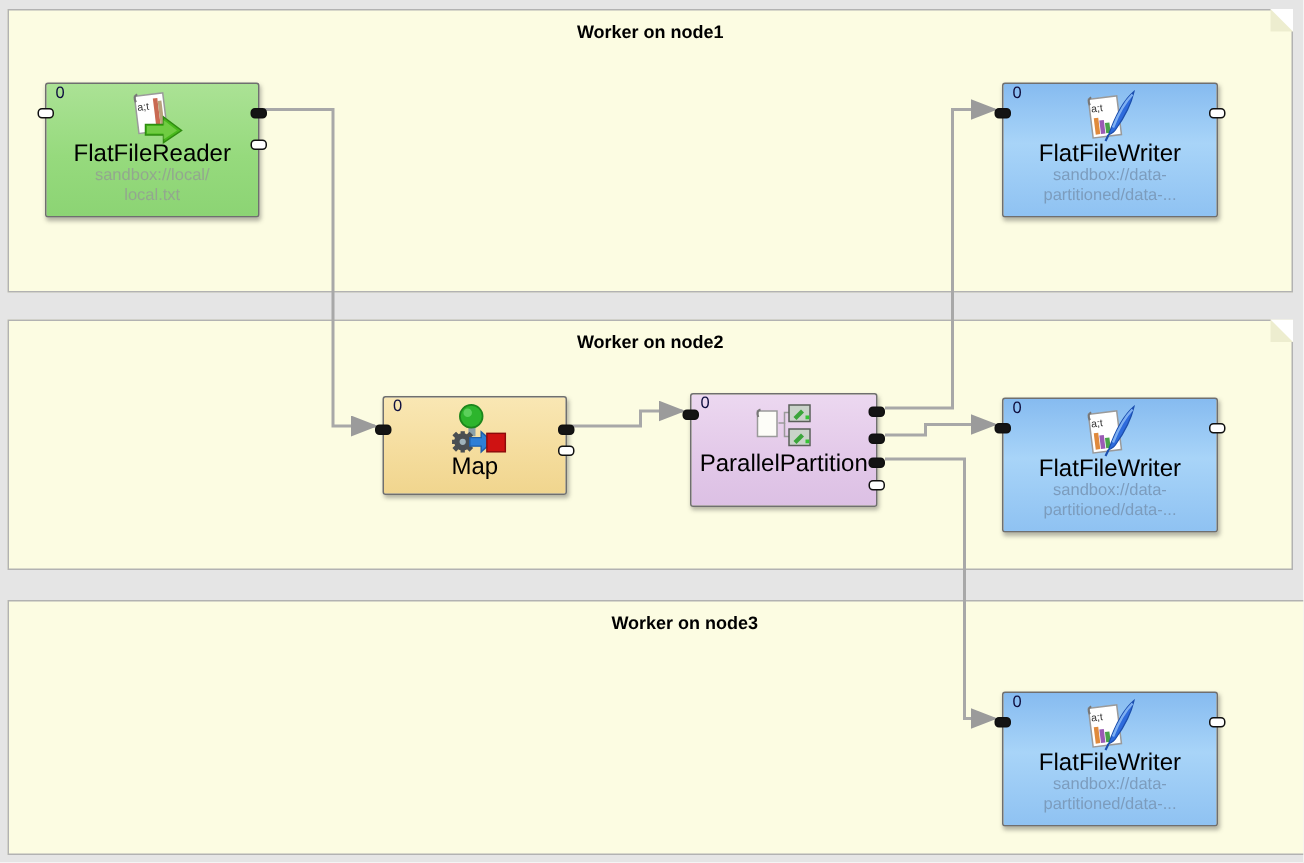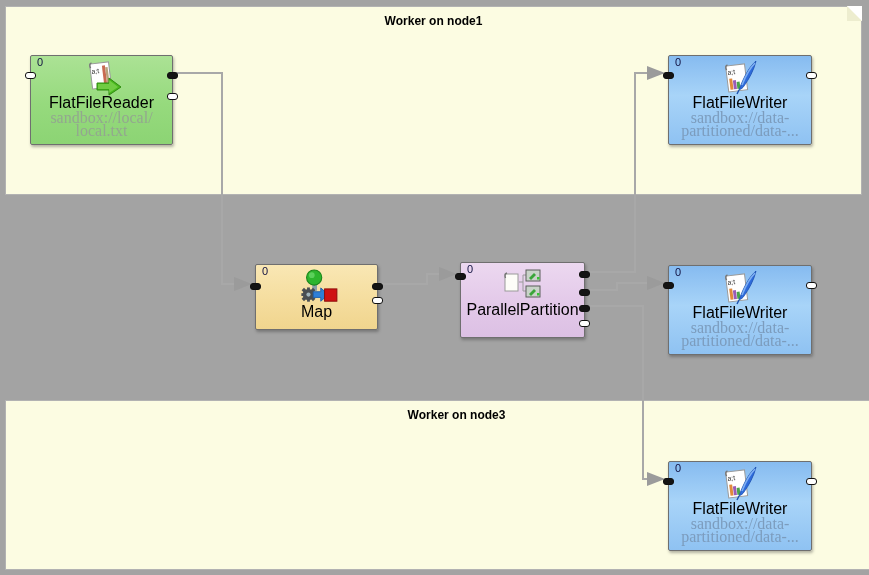--- a/index.html
+++ b/index.html
@@ -1,35 +1,35 @@
 <!DOCTYPE html>
 <html><head>
 <meta charset="utf-8">
 <style>
   html,body{margin:0;padding:0;background:#ffffff;}
   body{font-family:"Liberation Sans","DejaVu Sans",sans-serif;}
-  #canvas{position:relative;width:869px;height:575px;background:#a3a3a3;overflow:hidden;}
+  #canvas{position:relative;width:869px;height:575px;background:#e5e5e5;overflow:hidden;}
 
   
   .worker{position:absolute;background:#fcfce2;border:1px solid #b2b2b2;}
   .worker::before{content:"";position:absolute;top:-1px;right:-1px;width:0;height:0;
     border-style:solid;border-width:0 15px 15px 0;
     border-color:#ffffff #ffffff #ededcf #ededcf;}
   .worker::after{content:"";position:absolute;top:-1px;right:13px;width:1px;height:1px;}
   .worker-title{position:absolute;top:7px;left:0;width:100%;text-align:center;
     font-size:12px;font-weight:bold;color:#000;}
 
   
   .component{position:absolute;border:1px solid #6f6f6f;border-radius:2px;
     box-shadow:1px 2px 3px rgba(40,40,40,0.35);
     display:flex;flex-direction:column;align-items:center;box-sizing:border-box;}
   .component .badge{position:absolute;top:0px;left:6px;font-size:11px;color:#101040;}
   .component .icon{margin-top:4px;height:36px;}
   .component .label{font-size:16px;color:#000;margin-top:0px;line-height:13px;}
-  .component .path{font-size:16px;line-height:13px;text-align:center;margin-top:2px;font-family:Liberation Serif, serif;}
+  .component .path{font-size:11px;line-height:13px;text-align:center;margin-top:2px;}
 
   .c-reader{left:30px;top:55px;width:143px;height:90px;
     background:linear-gradient(180deg,#abe295 0%,#96da7d 55%,#8cd474 100%);}
   .c-reader .path{color:#93a78f;}
   .c-writer{width:144px;height:90px;
     background:linear-gradient(180deg,#86bbf0 0%,#a8d4f8 45%,#8fc2f2 100%);}
   .c-writer .path{color:#7c9cbd;}
   .c-writer1{left:668px;top:55px;}
   .c-writer2{left:668px;top:265px;}
   .c-writer3{left:668px;top:461px;}
@@ -53,20 +53,23 @@
 </style>
 </head>
 <body>
 
 <div id="canvas">
 
   <div class="worker" style="left:5px;top:6px;width:855px;height:187px;">
     <div class="worker-title">Worker on node1</div>
   </div>
 
+  <div class="worker" style="left:5px;top:213px;width:855px;height:165px;">
+    <div class="worker-title">Worker on node2</div>
+  </div>
 
   <div class="worker" style="left:5px;top:400px;width:855px;height:168px;padding-left:46px;">
     <div class="worker-title">Worker on node3</div>
   </div>
 
   <svg id="edges">
     <defs>
       <marker id="arrow" markerWidth="9" markerHeight="8" refX="8" refY="3.5" orient="auto">
         <path d="M0,0 L9,3.5 L0,7 z" fill="#9b9b9b"></path>
       </marker>

